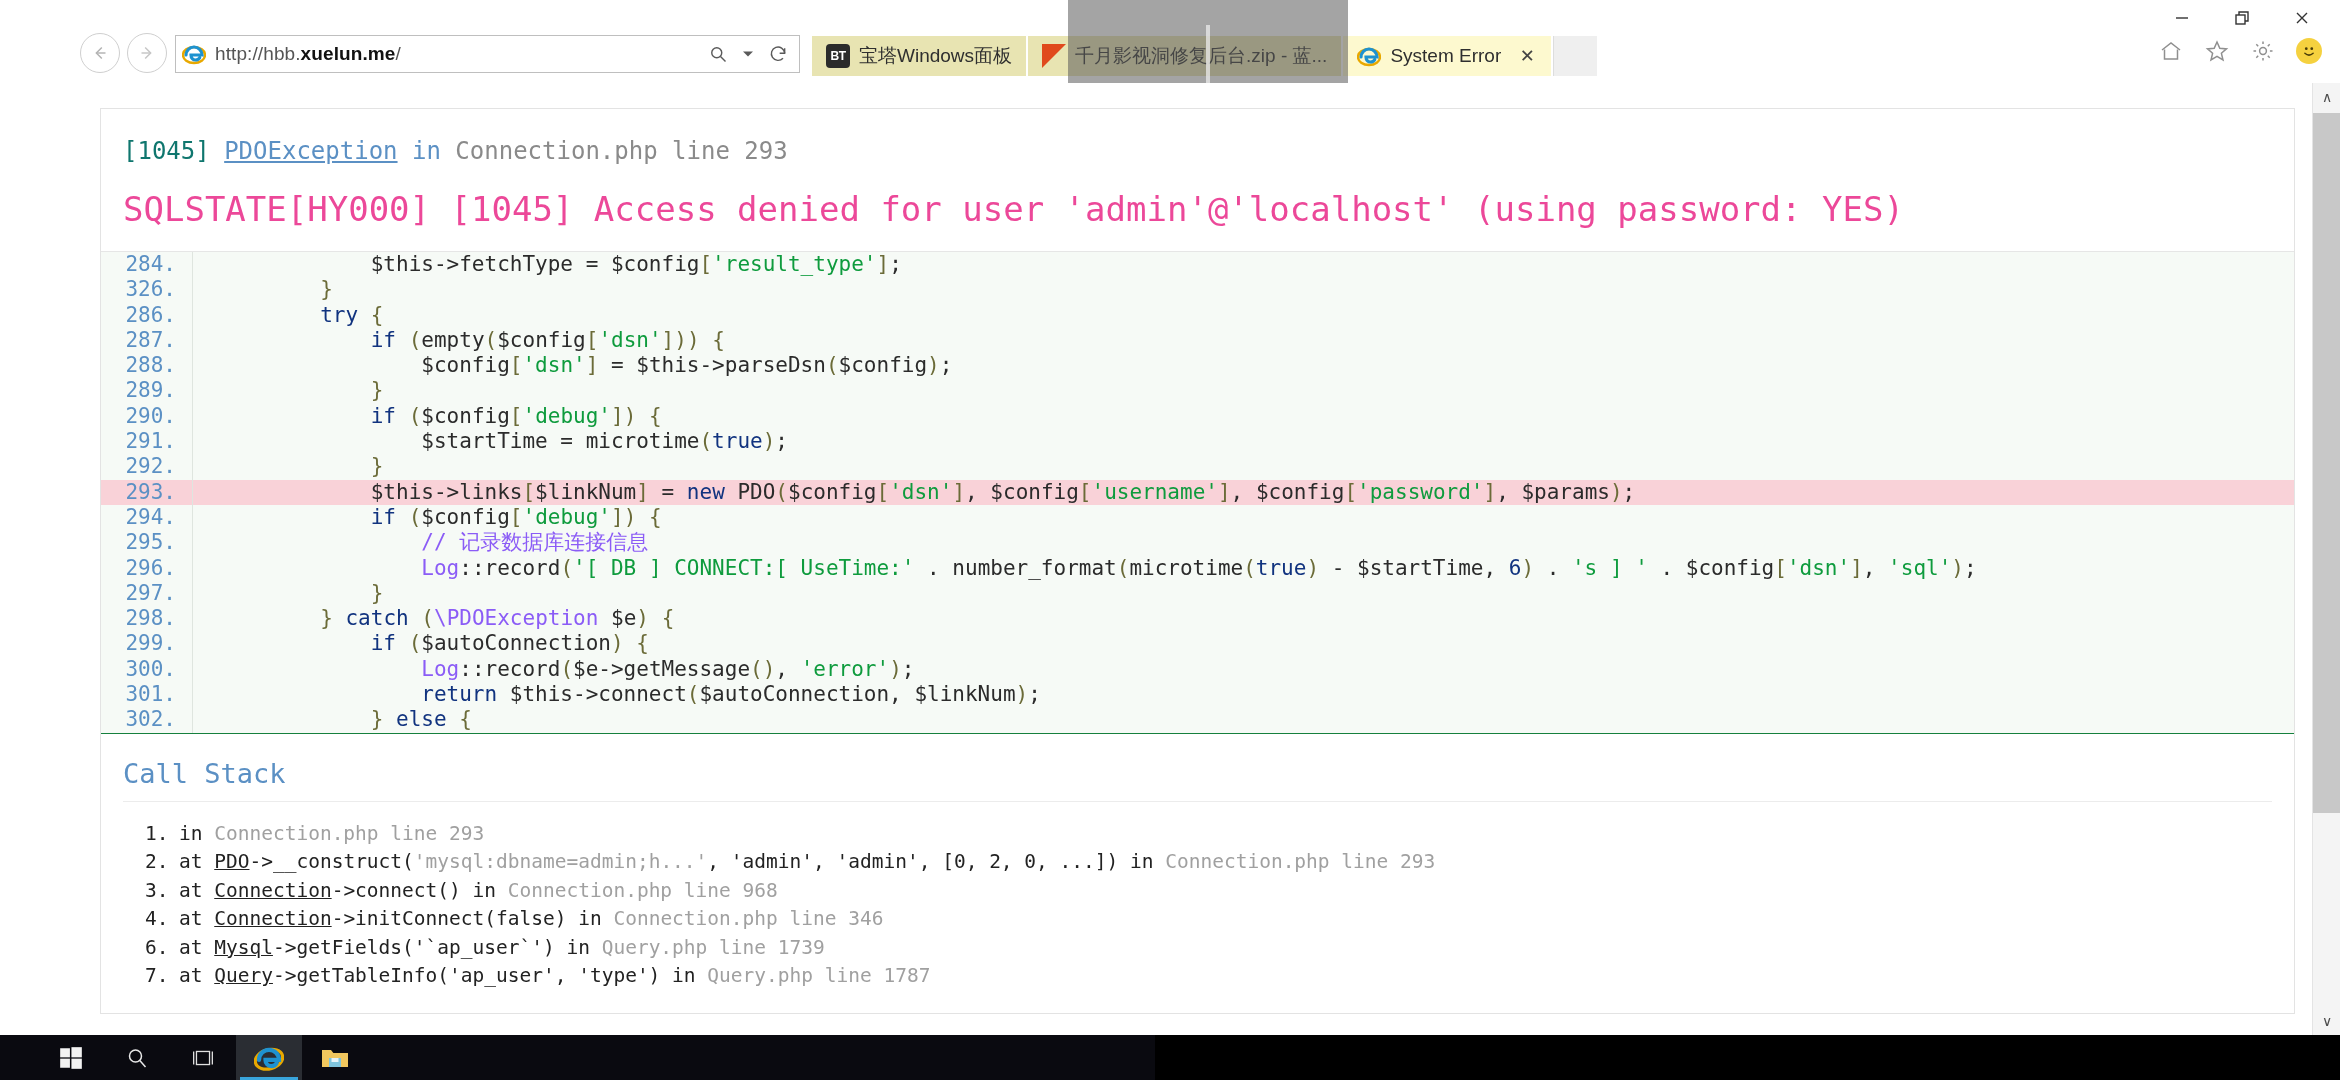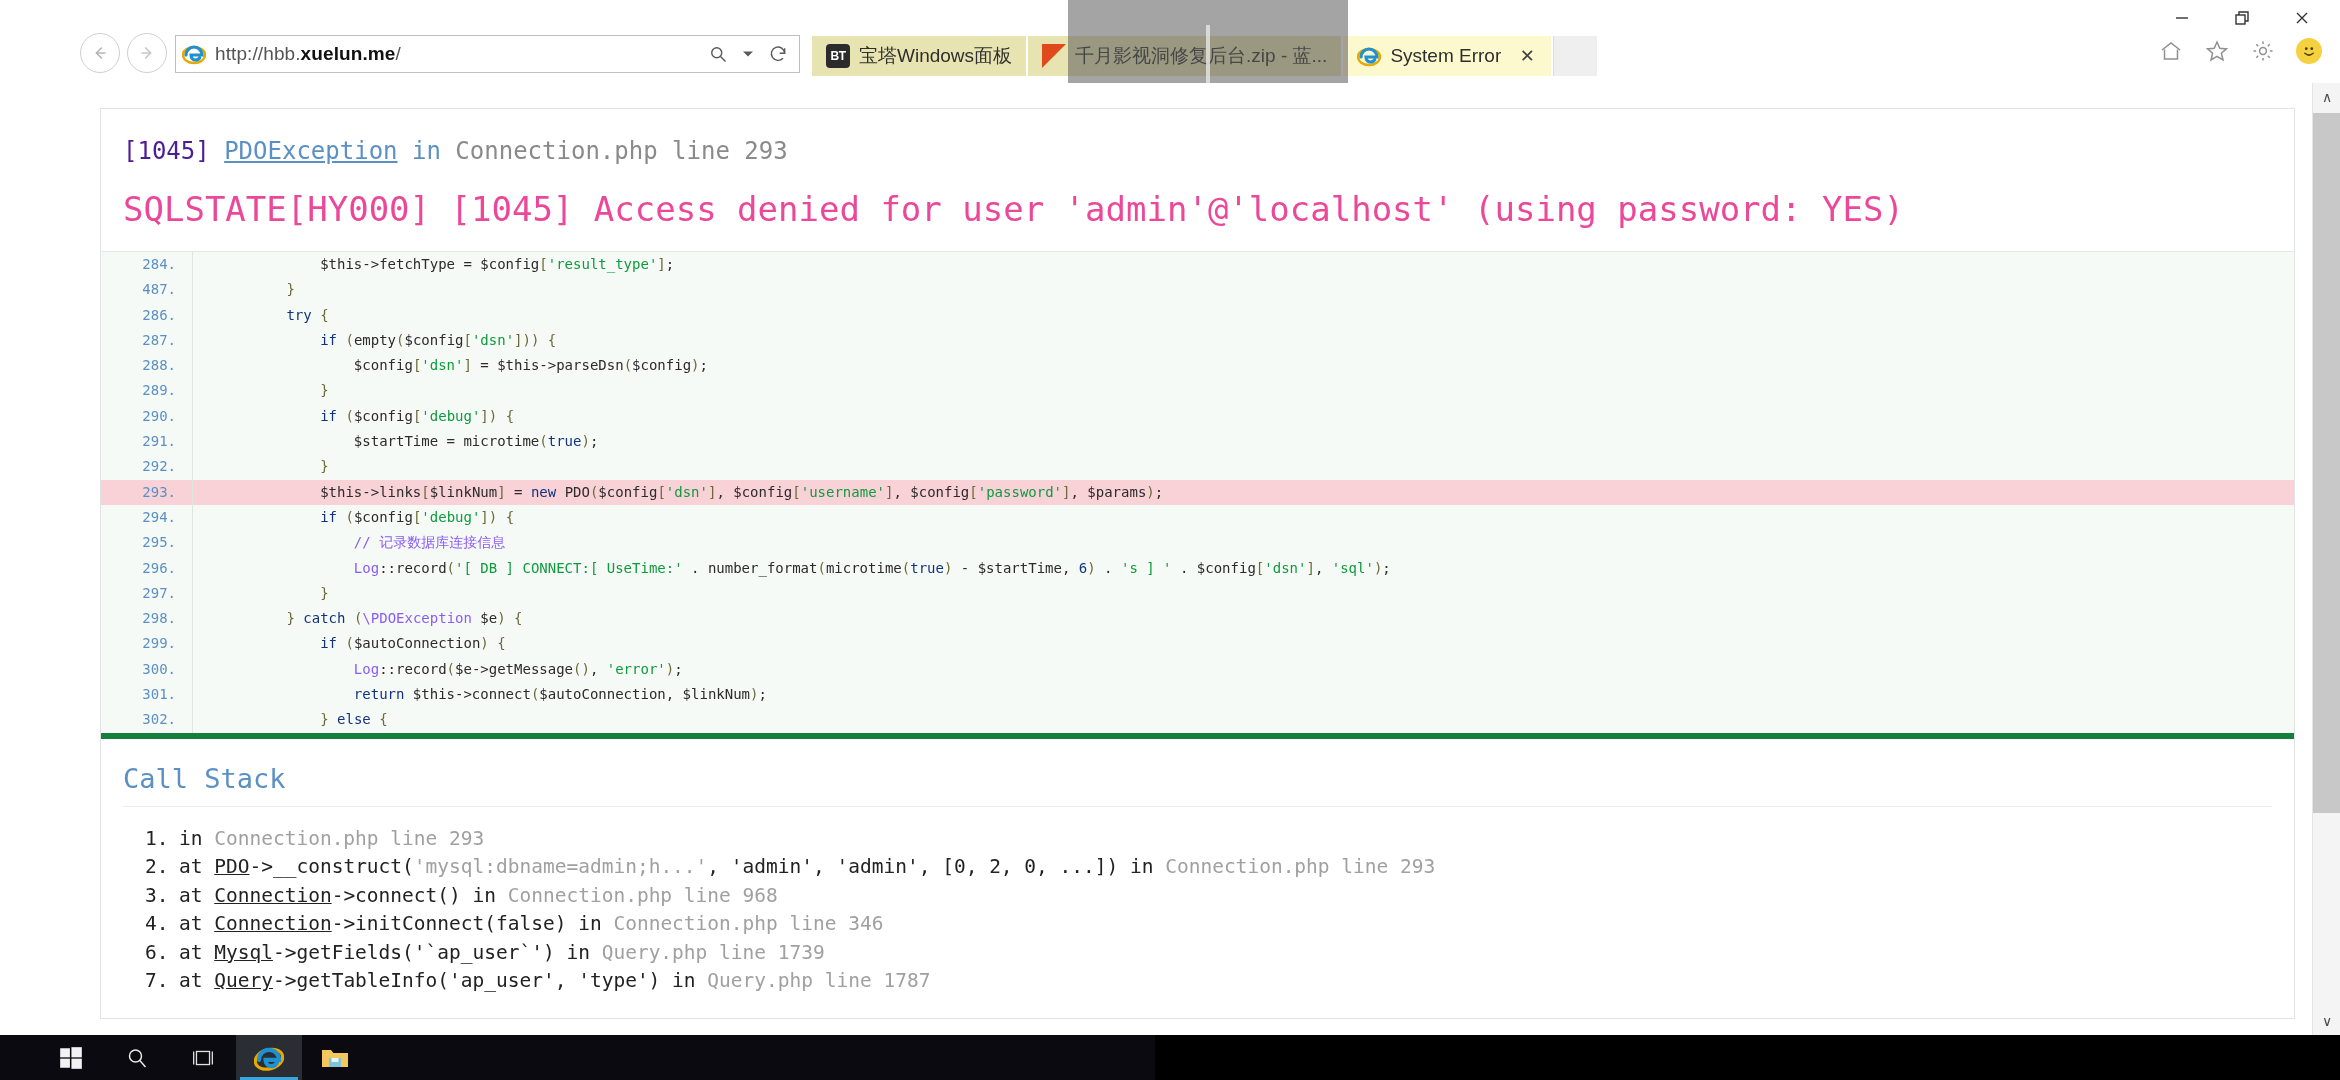--- a/index.html
+++ b/index.html
@@ -129,38 +129,38 @@
     min-height: 900px;
   }
 
   .err-head {
     padding: 28px 22px 6px 22px;
   }
   .err-title {
     font-family: "DejaVu Sans Mono", "Liberation Mono", monospace;
     font-size: 24px; color: #999; letter-spacing: 0;
   }
-  .err-title .code { color: #4c1d95; }
+  .err-title .code { color: #0f766e; }
   .err-title a { color: #5b90c4; text-decoration: underline; }
   .err-title .kw { color: #5b90c4; }
   .err-title .file { color: #8a8a8a; }
 
   .err-msg {
     font-family: "DejaVu Sans Mono", "Liberation Mono", monospace;
     font-size: 34px; color: #ec4899; font-weight: 400;
     padding: 18px 22px 22px 22px;
     white-space: nowrap;
   }
 
   
   .code-block {
     background: #f6faf6;
-    border-top: 1px solid #e6e6e6; border-bottom: 6px solid #15803d;
+    border-top: 1px solid #e6e6e6; border-bottom: 1px solid #15803d;
     font-family: "DejaVu Sans Mono", "Liberation Mono", monospace;
-    font-size: 14px;
+    font-size: 21px;
     line-height: 25.3px;
     overflow: hidden;
     position: relative;
   }
   .code-line { display: flex; white-space: pre; height: 25.3px; }
   .code-line.hl { background: #f9d2d8; }
   .ln {
     width: 92px; min-width: 92px; text-align: right; padding-right: 16px;
     color: #5b90c4;
     border-right: 1px solid #dfe5df;
@@ -393,21 +393,21 @@
             <span class="kw">in</span>
             <span> </span>
             <span class="file">Connection.php line 293</span>
           </div>
         </div>
 
         <div class="err-msg">SQLSTATE[HY000] [1045] Access denied for user 'admin'@'localhost' (using password: YES)</div>
 
         <div class="code-block" id="code-block">
             <div class="code-line"><span class="ln">284.</span><span class="lc"><span class="t-var">            $this-&gt;fetchType = </span><span class="t-var">$config</span><span class="t-pun">[</span><span class="t-str">'result_type'</span><span class="t-pun">]</span><span class="t-var">;</span></span></div>
-            <div class="code-line"><span class="ln">487.</span><span class="lc"><span class="t-var">        </span><span class="t-pun">}</span></span></div>
+            <div class="code-line"><span class="ln">326.</span><span class="lc"><span class="t-var">        </span><span class="t-pun">}</span></span></div>
             <div class="code-line"><span class="ln">286.</span><span class="lc"><span class="t-var">        </span><span class="t-kw">try</span><span class="t-var"> </span><span class="t-pun">{</span></span></div>
             <div class="code-line"><span class="ln">287.</span><span class="lc"><span class="t-var">            </span><span class="t-kw">if</span><span class="t-var"> </span><span class="t-pun">(</span><span class="t-var">empty</span><span class="t-pun">(</span><span class="t-var">$config</span><span class="t-pun">[</span><span class="t-str">'dsn'</span><span class="t-pun">]))</span><span class="t-var"> </span><span class="t-pun">{</span></span></div>
             <div class="code-line"><span class="ln">288.</span><span class="lc"><span class="t-var">                $config</span><span class="t-pun">[</span><span class="t-str">'dsn'</span><span class="t-pun">]</span><span class="t-var"> = $this-&gt;parseDsn</span><span class="t-pun">(</span><span class="t-var">$config</span><span class="t-pun">)</span><span class="t-var">;</span></span></div>
             <div class="code-line"><span class="ln">289.</span><span class="lc"><span class="t-var">            </span><span class="t-pun">}</span></span></div>
             <div class="code-line"><span class="ln">290.</span><span class="lc"><span class="t-var">            </span><span class="t-kw">if</span><span class="t-var"> </span><span class="t-pun">(</span><span class="t-var">$config</span><span class="t-pun">[</span><span class="t-str">'debug'</span><span class="t-pun">])</span><span class="t-var"> </span><span class="t-pun">{</span></span></div>
             <div class="code-line"><span class="ln">291.</span><span class="lc"><span class="t-var">                $startTime = microtime</span><span class="t-pun">(</span><span class="t-kw">true</span><span class="t-pun">)</span><span class="t-var">;</span></span></div>
             <div class="code-line"><span class="ln">292.</span><span class="lc"><span class="t-var">            </span><span class="t-pun">}</span></span></div>
             <div class="code-line hl"><span class="ln">293.</span><span class="lc"><span class="t-var">            $this-&gt;links</span><span class="t-pun">[</span><span class="t-var">$linkNum</span><span class="t-pun">]</span><span class="t-var"> = </span><span class="t-kw">new</span><span class="t-var"> PDO</span><span class="t-pun">(</span><span class="t-var">$config</span><span class="t-pun">[</span><span class="t-str">'dsn'</span><span class="t-pun">]</span><span class="t-var">, $config</span><span class="t-pun">[</span><span class="t-str">'username'</span><span class="t-pun">]</span><span class="t-var">, $config</span><span class="t-pun">[</span><span class="t-str">'password'</span><span class="t-pun">]</span><span class="t-var">, $params</span><span class="t-pun">)</span><span class="t-var">;</span></span></div>
             <div class="code-line"><span class="ln">294.</span><span class="lc"><span class="t-var">            </span><span class="t-kw">if</span><span class="t-var"> </span><span class="t-pun">(</span><span class="t-var">$config</span><span class="t-pun">[</span><span class="t-str">'debug'</span><span class="t-pun">])</span><span class="t-var"> </span><span class="t-pun">{</span></span></div>
             <div class="code-line"><span class="ln">295.</span><span class="lc"><span class="t-var">                </span><span class="t-com">// 记录数据库连接信息</span></span></div>

